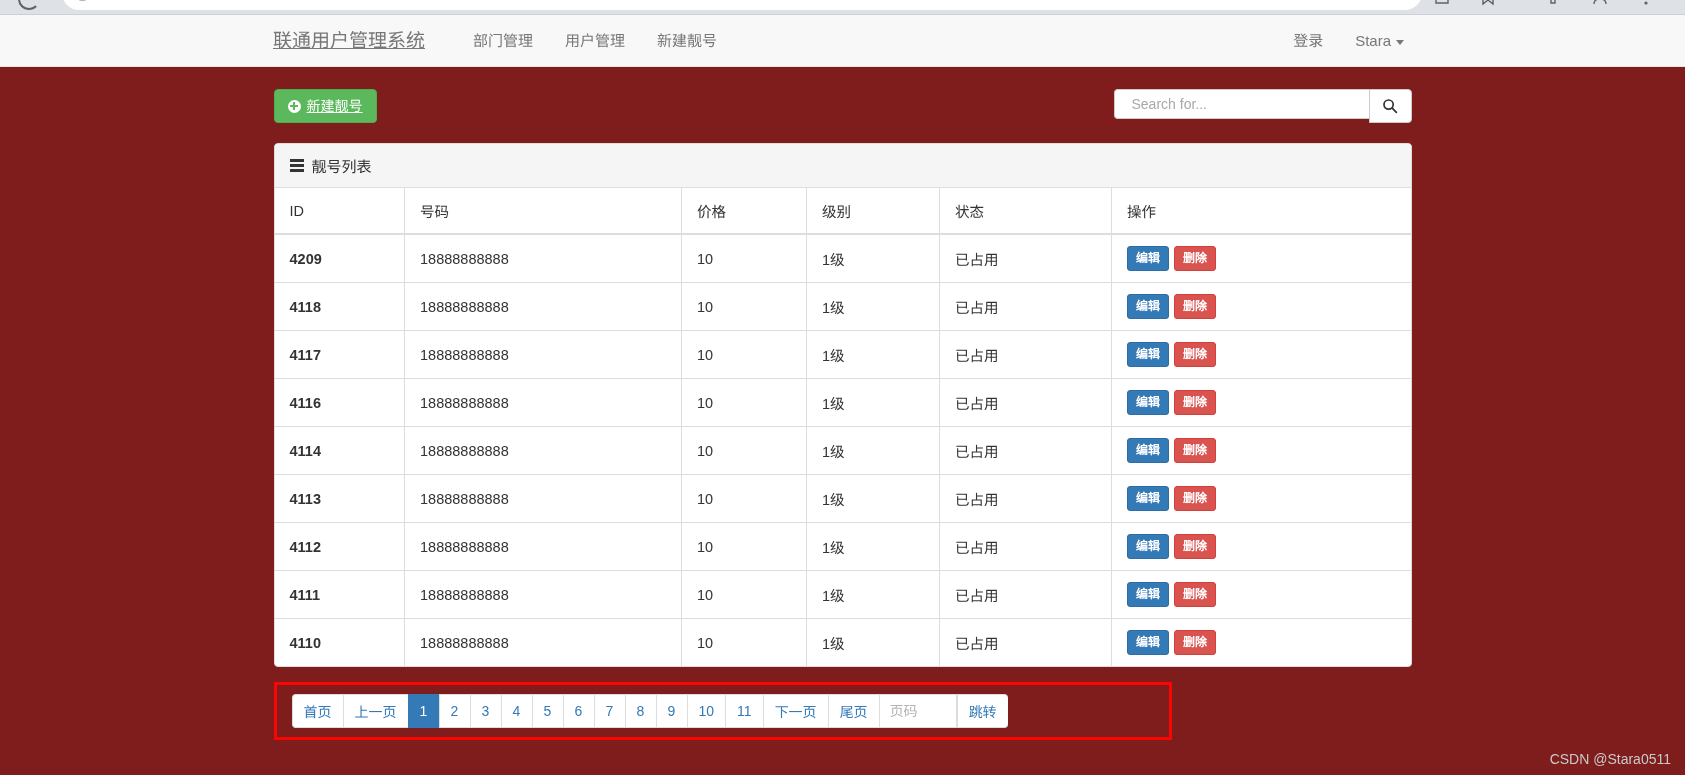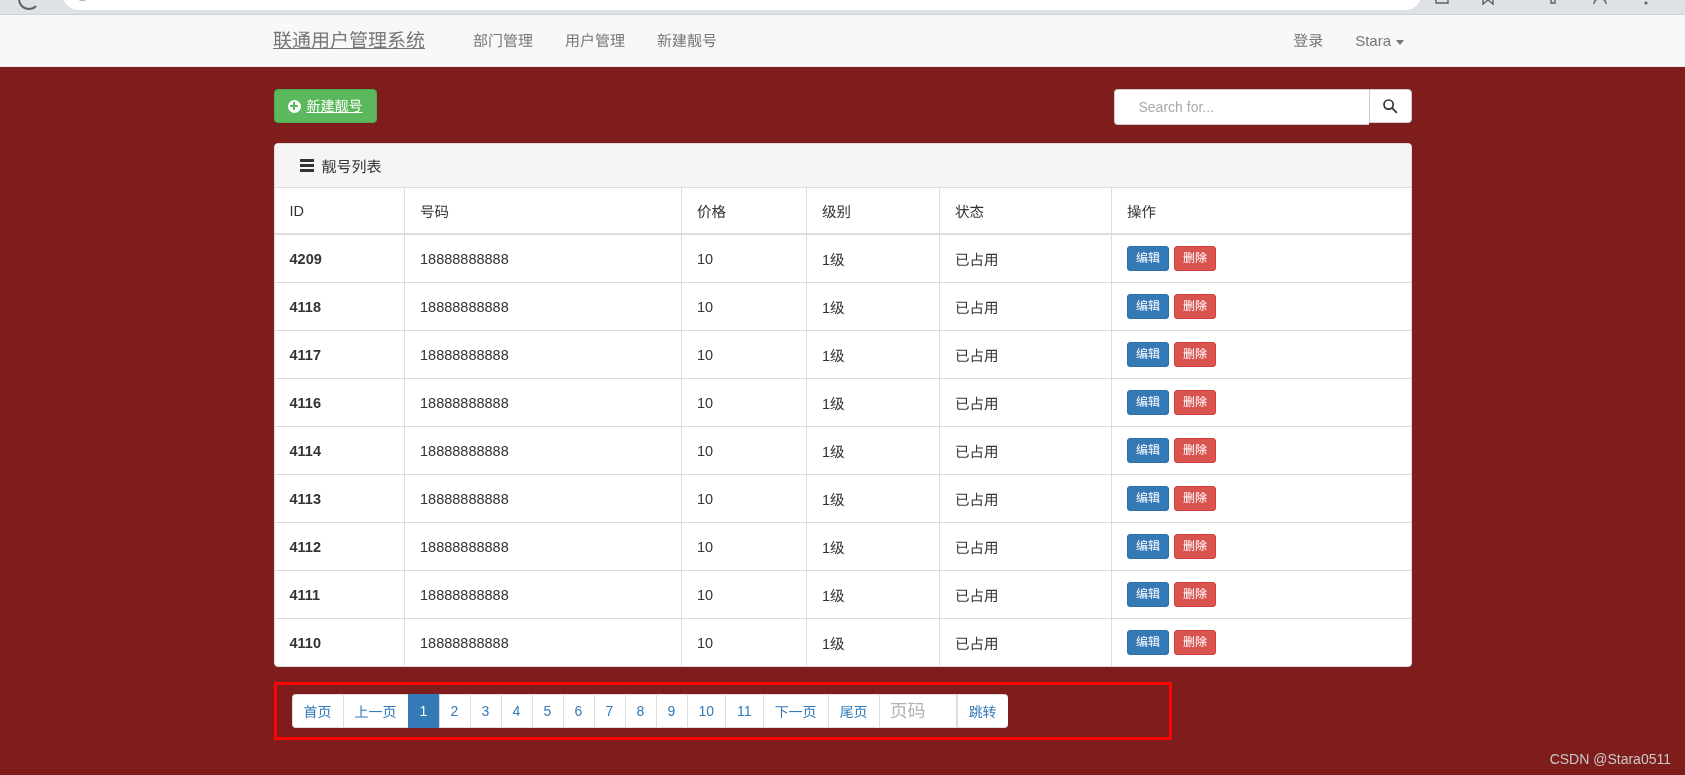--- a/index.html
+++ b/index.html
@@ -183,25 +183,25 @@
   .plus-circle::before { left: 2.5px; top: 5.8px; width: 8px; height: 1.8px; }
   .plus-circle::after  { top: 2.5px; left: 5.6px; height: 8px; width: 1.8px; }
 
   .search-group {
     position: absolute;
     right: 0; top: 0;
     display: flex;
   }
   .search-input {
     width: 255px;
-    height: 36px;
+    height: 30px;
     border: 1px solid #cccccc;
     border-right: none;
     border-radius: 4px 0 0 4px;
-    padding: 0 24px;
+    padding: 0 17px;
     font-size: 14px;
     color: #555555;
     outline: none;
     font-family: "Liberation Sans", sans-serif;
     background: #ffffff;
   }
   .search-input::placeholder { color: #a9a9a9; }
   .search-btn {
     width: 43px;
     height: 34px;
@@ -222,21 +222,21 @@
     border-radius: 4px;
     background: #ffffff;
   }
   .panel-heading {
     height: 44px;
     background: #f5f5f5;
     border-bottom: 1px solid #dddddd;
     border-radius: 3px 3px 0 0;
     display: flex;
     align-items: center;
-    padding: 0 25px;
+    padding: 0 15px;
     gap: 8px;
     font-size: 15px;
     color: #333333;
   }
   .list-icon {
     display: inline-block;
     width: 14px; height: 13px;
     position: relative;
   }
   .list-icon i {
@@ -291,20 +291,21 @@
   .btn-sm {
     display: inline-block;
     font-size: 12px;
     line-height: 1;
     padding: 5px 8px 6px;
     border-radius: 3px;
     color: #ffffff;
     text-decoration: none;
     cursor: pointer;
     white-space: nowrap;
+    font-weight: bold;
   }
   .btn-edit   { background: #337ab7; border: 1px solid #2e6da4; margin-right: 5px; }
   .btn-delete { background: #d9534f; border: 1px solid #d43f3a; }
 
   
   .pagination-wrap {
     position: relative;
     margin-top: 15px;
     border: 3px solid #fb0404;
     height: 58px;
@@ -339,21 +340,21 @@
   .pagination .active {
     background: #337ab7;
     border-color: #337ab7;
     color: #ffffff;
   }
   .page-jump-input {
     width: 78px;
     height: 34px;
     border: 1px solid #dddddd;
     padding: 0 10px;
-    font-size: 18px;
+    font-size: 14px;
     color: #555555;
     outline: none;
     background: #ffffff;
     font-family: "Liberation Sans", sans-serif;
   }
   .page-jump-input::placeholder { color: #b3b3b3; }
   .btn-jump {
     display: flex;
     align-items: center;
     justify-content: center;

